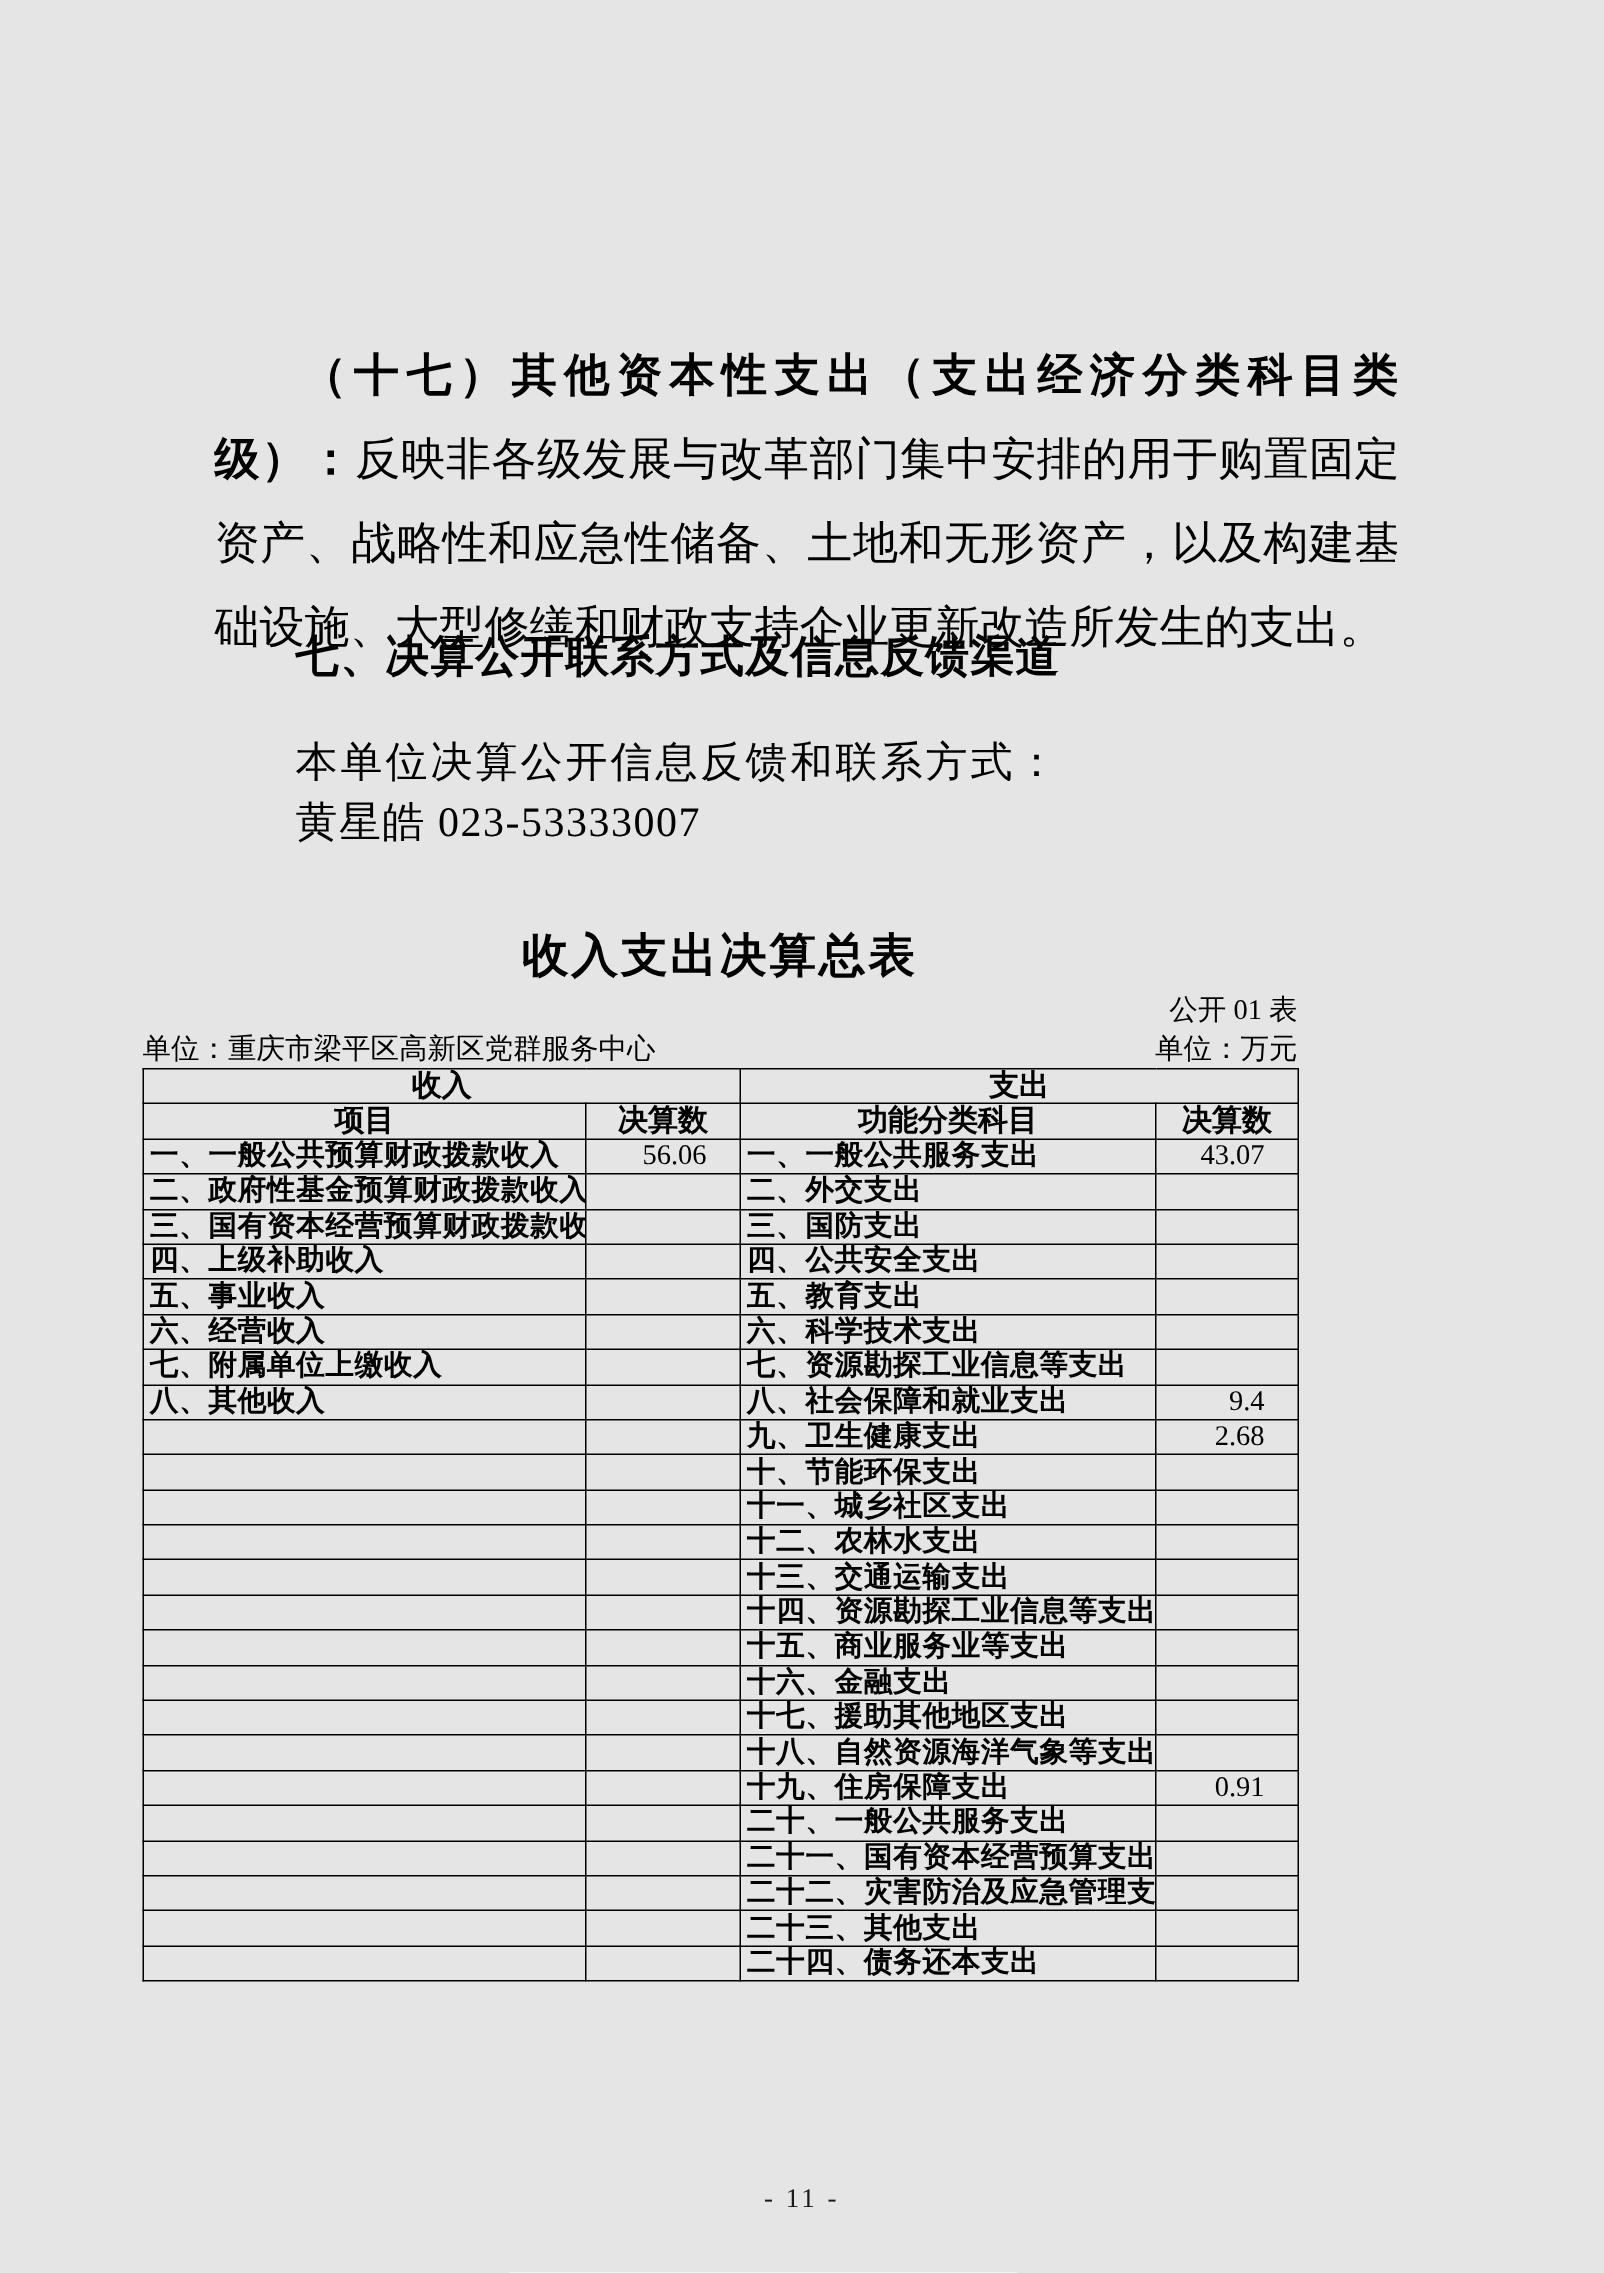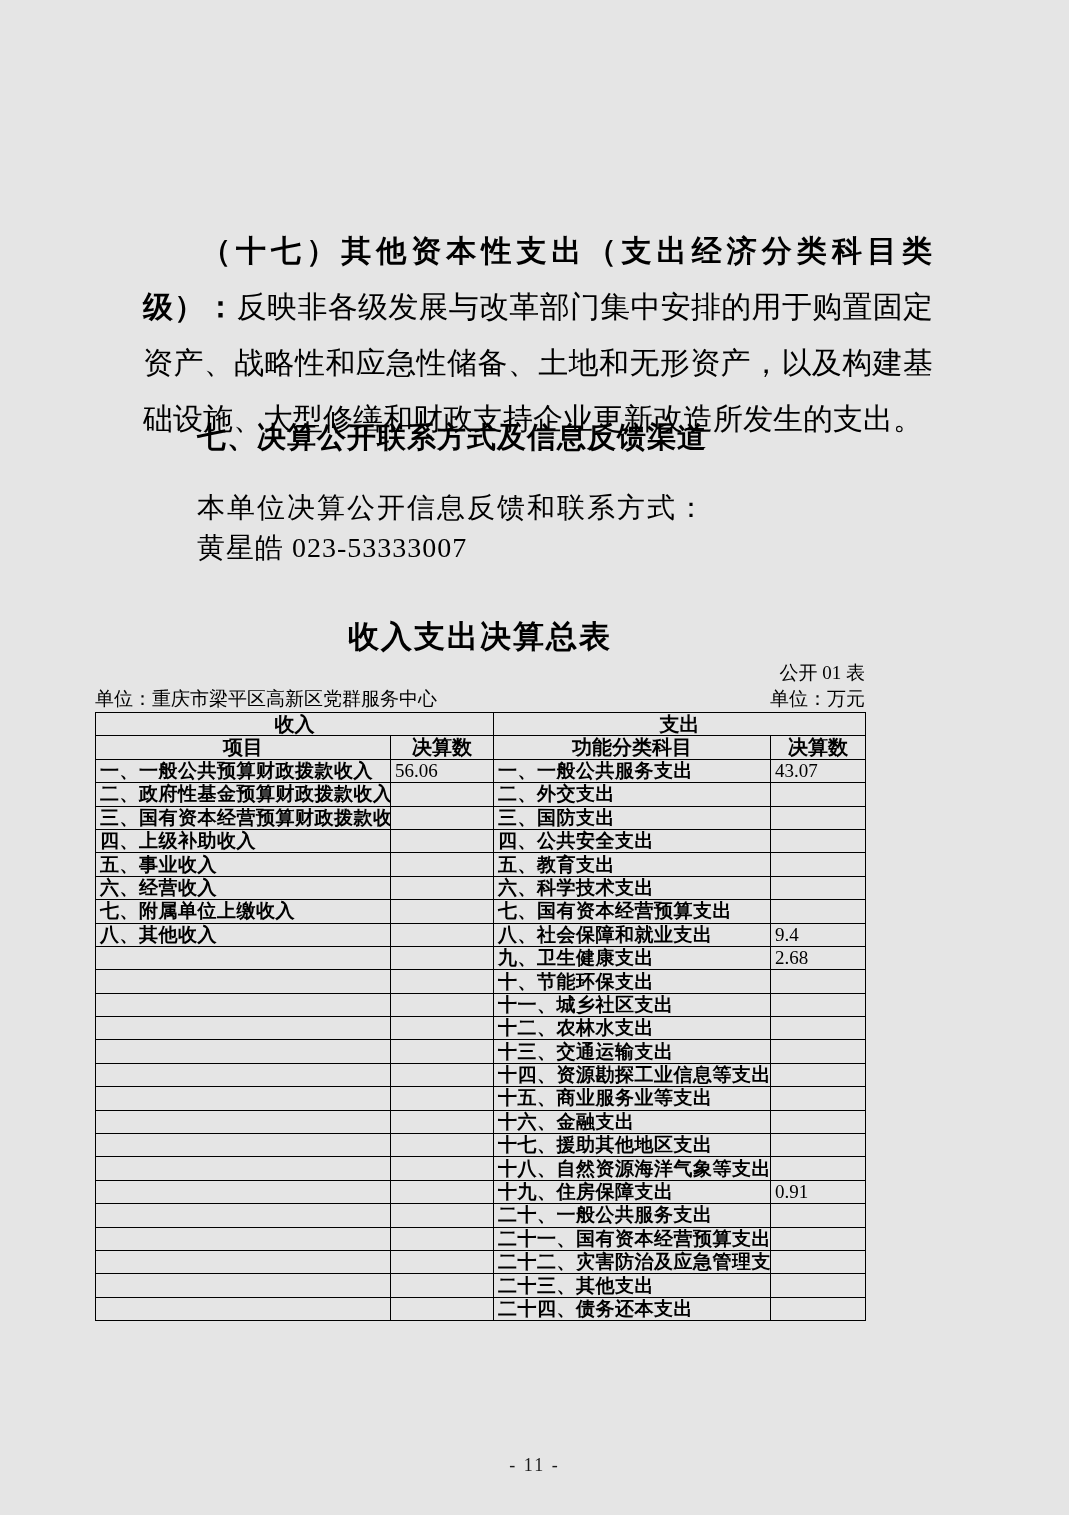--- a/index.html
+++ b/index.html
@@ -62,21 +62,21 @@
     font-weight:normal;
     line-height:1.05;
   }
   table.summary .hdr{
     text-align:center;font-weight:bold;font-size:20px;margin-top:31px;
   }
   table.summary td.label{
     text-align:left;font-weight:bold;padding-left:4px;letter-spacing:0.5px;
   }
   table.summary td.value{
-    padding-right:12px;font-weight:normal;
+    text-align:right;padding-right:22px;font-weight:normal;
   }
   .page-num{
     position:absolute;left:0;top:1455px;width:1069px;
     text-align:center;font-size:18px;color:#1a1a1a;letter-spacing:2px;
   }
 </style>
 </head>
 <body>
 
 <div class="page">
@@ -150,21 +150,21 @@
         </tr>
         <tr>
           <td class="label">六、经营收入</td>
           <td class="value"></td>
           <td class="label">六、科学技术支出</td>
           <td class="value"></td>
         </tr>
         <tr>
           <td class="label">七、附属单位上缴收入</td>
           <td class="value"></td>
-          <td class="label">七、国有资本经营预算支出</td>
+          <td class="label">七、资源勘探工业信息等支出</td>
           <td class="value"></td>
         </tr>
         <tr>
           <td class="label">八、其他收入</td>
           <td class="value"></td>
           <td class="label">八、社会保障和就业支出</td>
           <td class="value">9.4</td>
         </tr>
         <tr>
           <td class="label"></td>

